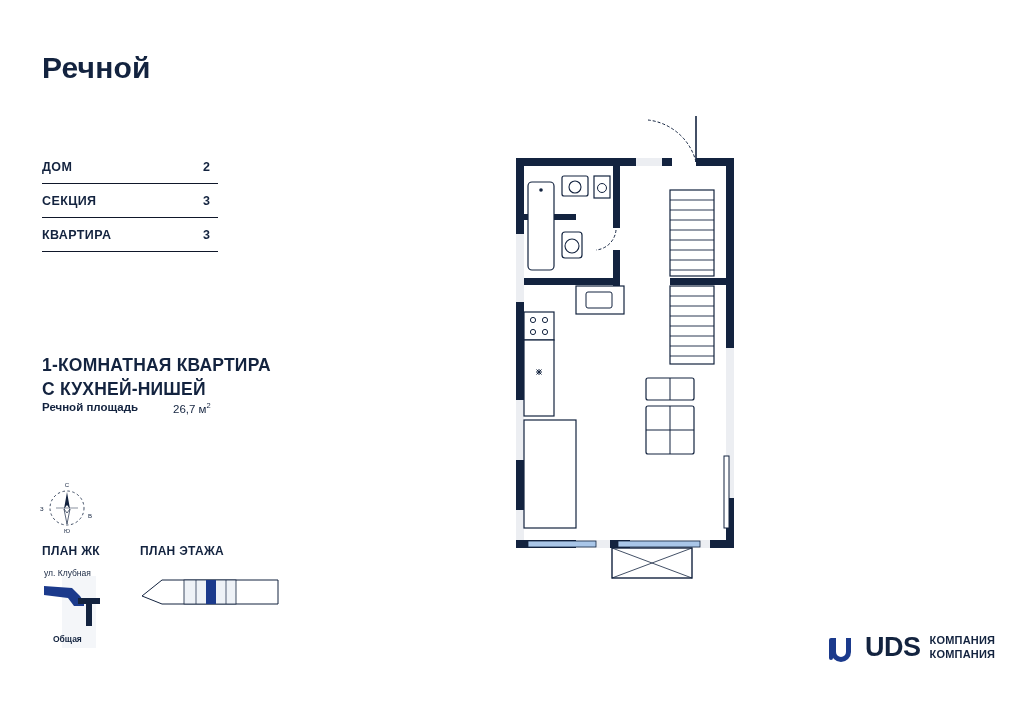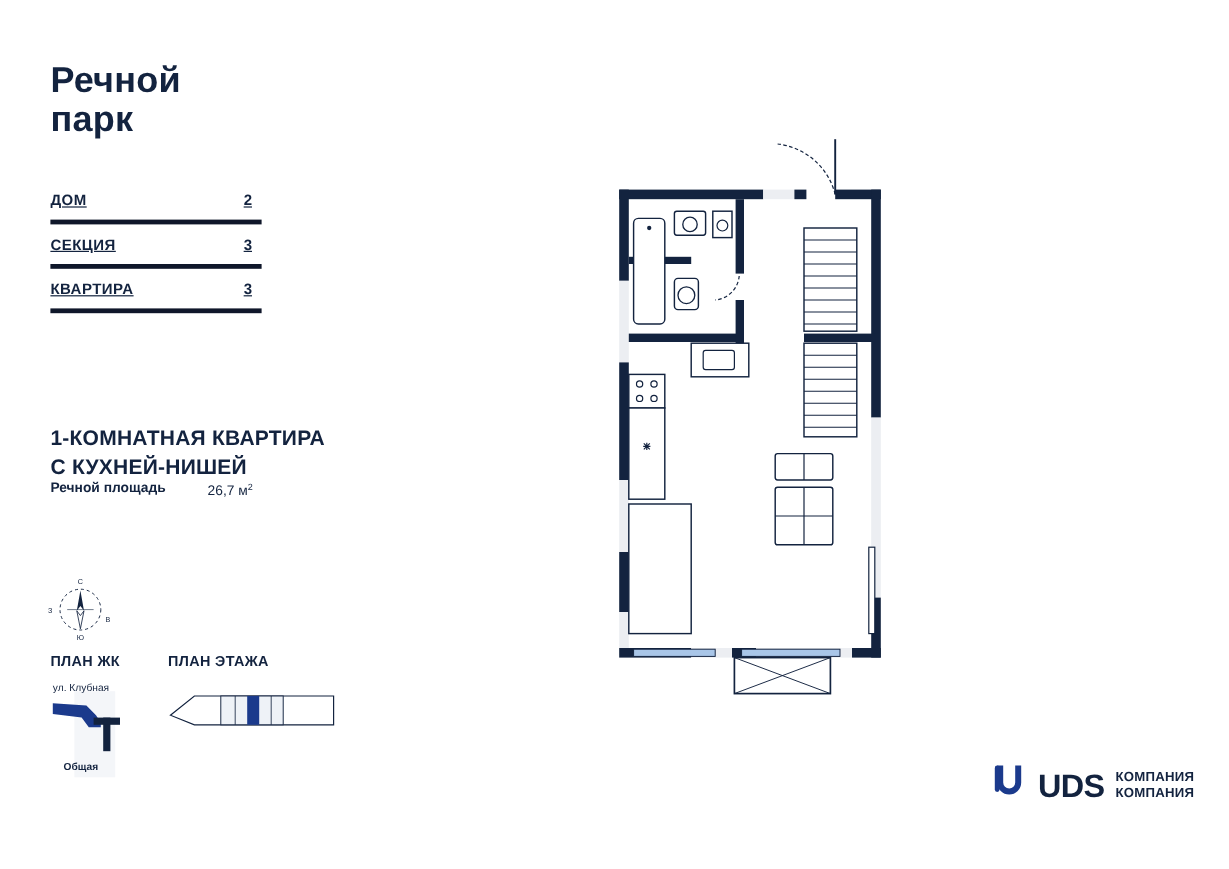--- a/index.html
+++ b/index.html
@@ -36,25 +36,24 @@
   
   .spec {
     position: absolute;
     left: 42px;
     top: 150px;
     width: 176px;
   }
   .spec-row {
     position: relative;
     height: 33px;
-    border-bottom: 4px solid #0f172a;
+    border-bottom: 1px solid #0f172a;
     display: flex;
     align-items: center;
     justify-content: space-between;
-    text-decoration: underline;
   }
   .spec-label {
     font-size: 12.5px;
     font-weight: bold;
     letter-spacing: 0.4px;
     color: #13233f;
   }
   .spec-value {
     font-size: 12.5px;
     font-weight: bold;
@@ -153,21 +152,21 @@
     width: 290px;
     height: 490px;
   }
 
   
   .uds {
     position: absolute;
     left: 826px;
     top: 634px;
     display: flex;
-    align-items: flex-end;
+    align-items: flex-start;
     gap: 9px;
   }
   .uds-mark { display: block; }
   .uds-word {
     font-size: 27px;
     font-weight: bold;
     letter-spacing: -0.5px;
     color: #13233f;
     line-height: 1;
   }
@@ -180,21 +179,20 @@
   }
   .uds-sub span { display: block; }
 </style>
 </head>
 <body>
 
 <div class="page">
 
   <div class="brand">
     <span>Речной</span>
-    <span>парк</span>
   </div>
 
   <div class="spec">
     <div class="spec-row">
       <div class="spec-label">ДОМ</div>
       <div class="spec-value">2</div>
     </div>
     <div class="spec-row">
       <div class="spec-label">СЕКЦИЯ</div>
       <div class="spec-value">3</div>

